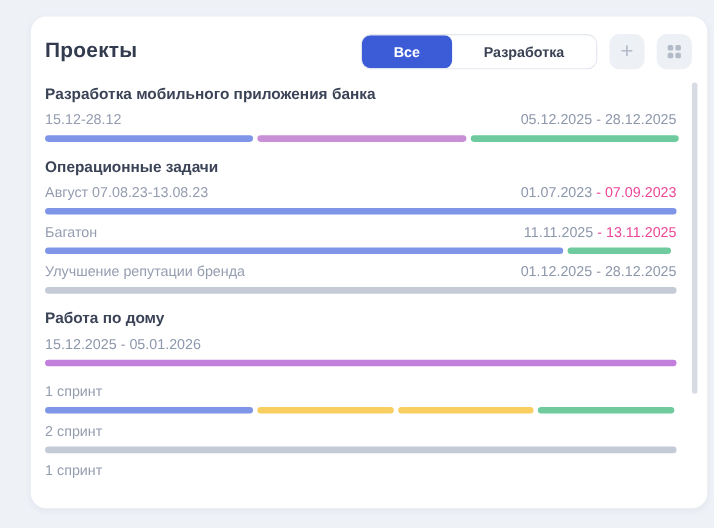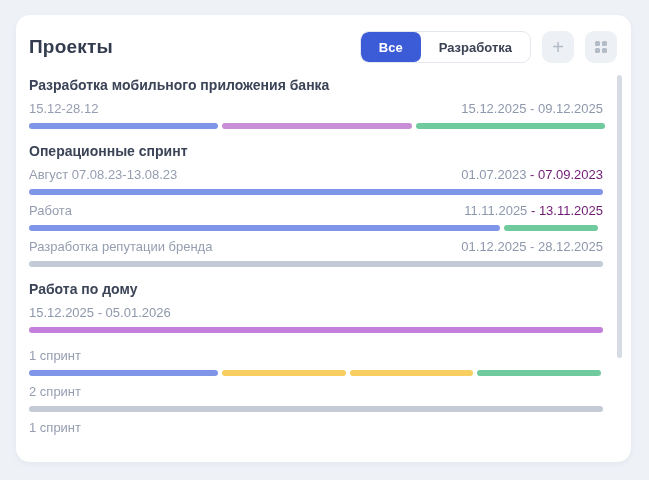--- a/index.html
+++ b/index.html
@@ -4,21 +4,21 @@
 <style>
   * { margin: 0; padding: 0; box-sizing: border-box; }
   html, body {
     width: 649px; height: 480px;
     background: #eef1f6;
     font-family: "Liberation Sans", sans-serif;
     overflow: hidden;
   }
   .card {
     position: absolute;
-    left: 16px; top: 15px;
+    left: 28px; top: 15px;
     width: 615px; height: 447px;
     background: #ffffff;
     border-radius: 14px;
     box-shadow: 0 2px 6px rgba(30, 40, 90, 0.05);
     padding: 16px 28px 18px 13px;
     overflow: hidden;
   }
   .card-header {
     display: flex;
     align-items: center;
@@ -43,21 +43,21 @@
     border: 1px solid #e3e7ee;
     border-radius: 9px;
     background: #ffffff;
     overflow: hidden;
     height: 32px;
   }
   .segment {
     display: flex;
     align-items: center;
     justify-content: center;
-    padding: 0 18px;
+    padding: 0 29px;
     font-size: 13px;
     font-weight: 700;
     color: #3a4254;
     cursor: pointer;
     border: none;
     background: transparent;
     font-family: inherit;
   }
   .segment.active {
     background: #3c5bd6;
@@ -109,21 +109,21 @@
   }
   .row-label {
     font-size: 13px;
     color: #959db0;
   }
   .row-dates {
     font-size: 13px;
     color: #8e98ac;
     white-space: pre;
   }
-  .date-overdue { color: #701a75; }
+  .date-overdue { color: #ec4899; }
   .bar {
     display: flex;
     gap: 4px;
     height: 6px;
     margin-top: 6px;
   }
   .bar .seg {
     height: 6px;
     border-radius: 3px;
   }
@@ -166,53 +166,53 @@
       </button>
     </div>
   </div>
 
   <div class="project-list">
       <div class="group">
         <div class="group-title">Разработка мобильного приложения банка</div>
         <div class="row">
           <div class="row-top">
             <span class="row-label">15.12-28.12</span>
-            <span class="row-dates"><span class="date-normal">15.12.2025 - 09.12.2025</span></span>
+            <span class="row-dates"><span class="date-normal">05.12.2025 - 28.12.2025</span></span>
           </div>
           <div class="bar">
             <span class="seg" style="background: rgb(126, 149, 232); flex: 0 0 33%;"></span>
             <span class="seg" style="background: rgb(201, 143, 214); flex: 0 0 33%;"></span>
             <span class="seg" style="background: rgb(111, 203, 157); flex: 0 0 33%;"></span>
           </div>
         </div>
       </div>
       <div class="group">
-        <div class="group-title">Операционные спринт</div>
+        <div class="group-title">Операционные задачи</div>
         <div class="row">
           <div class="row-top">
             <span class="row-label">Август 07.08.23-13.08.23</span>
             <span class="row-dates"><span class="date-normal">01.07.2023 </span><span class="date-overdue">- 07.09.2023</span></span>
           </div>
           <div class="bar">
             <span class="seg" style="background: rgb(126, 149, 232); flex: 0 0 100%;"></span>
           </div>
         </div>
         <div class="row">
           <div class="row-top">
-            <span class="row-label">Работа</span>
+            <span class="row-label">Багатон</span>
             <span class="row-dates"><span class="date-normal">11.11.2025 </span><span class="date-overdue">- 13.11.2025</span></span>
           </div>
           <div class="bar">
             <span class="seg" style="background: rgb(126, 149, 232); flex: 0 0 82%;"></span>
             <span class="seg" style="background: rgb(111, 203, 157); flex: 0 0 16.5%;"></span>
           </div>
         </div>
         <div class="row">
           <div class="row-top">
-            <span class="row-label">Разработка репутации бренда</span>
+            <span class="row-label">Улучшение репутации бренда</span>
             <span class="row-dates"><span class="date-normal">01.12.2025 - 28.12.2025</span></span>
           </div>
           <div class="bar">
             <span class="seg" style="background: rgb(196, 203, 215); flex: 0 0 100%;"></span>
           </div>
         </div>
       </div>
       <div class="group">
         <div class="group-title">Работа по дому</div>
         <div class="row">

